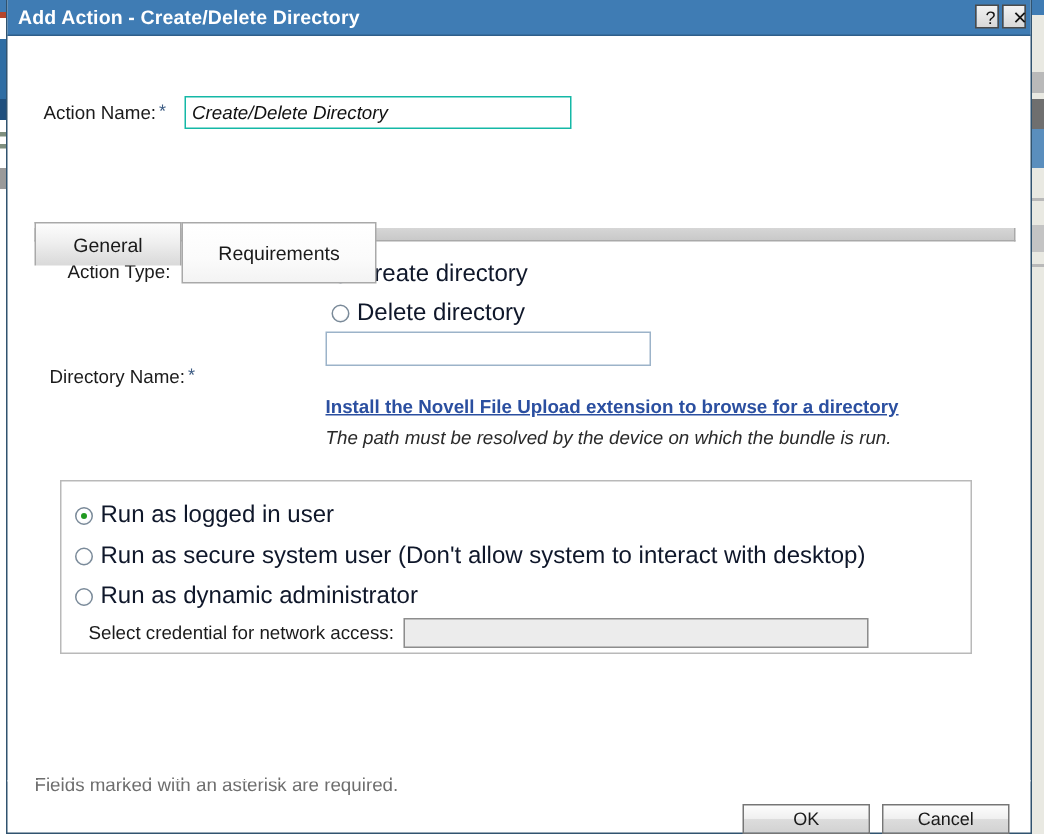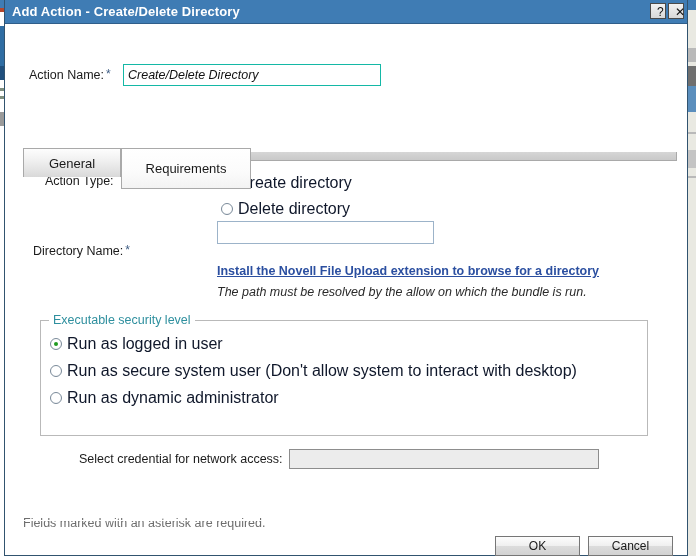--- a/index.html
+++ b/index.html
@@ -279,25 +279,24 @@
     font-size: 12.5px;
     color: #2e8f9e;
     white-space: nowrap;
   }
   #rb-logged   { left: 9px;  top: 14px; }
   #rb-secure   { left: 9px;  top: 41px; }
   #rb-dynamic  { left: 9px;  top: 68px; }
 
   #credential-row {
     position: absolute;
-    left: 38px; top: 91px;
+    left: 18px; top: 91px;
     display: flex;
     align-items: center;
     gap: 6px;
-    margin-top: 37px;
   }
   #credential-label {
     font-size: 12.5px;
     color: #1b1b1b;
     white-space: nowrap;
   }
   #credential-input {
     width: 310px;
     height: 20px;
     box-sizing: border-box;
@@ -404,24 +403,23 @@
     </div>
     <div class="radio-row" id="rb-delete">
       <span class="radio"></span>
       <span class="radio-label">Delete directory</span>
     </div>
 
     <span id="directory-name-label" class="lbl"><span>Directory Name:</span><span class="req-star">*</span></span>
     <input id="directory-name-input" type="text" autofocus="" value="" style="">
 
     <a id="install-link" href="#">Install the Novell File Upload extension to browse for a directory</a>
-    <span id="path-hint">The path must be resolved by the allow on which the bundle is run.</span>
+    <span id="path-hint">The path must be resolved by the device on which the bundle is run.</span>
 
     <div id="security-fieldset">
-      <span id="security-legend">Executable security level</span>
 
       <div class="radio-row" id="rb-logged">
         <span class="radio checked"></span>
         <span class="radio-label">Run as logged in user</span>
       </div>
       <div class="radio-row" id="rb-dynamic">
         <span class="radio"></span>
         <span class="radio-label">Run as dynamic administrator</span>
       </div>
       <div class="radio-row" id="rb-secure">

